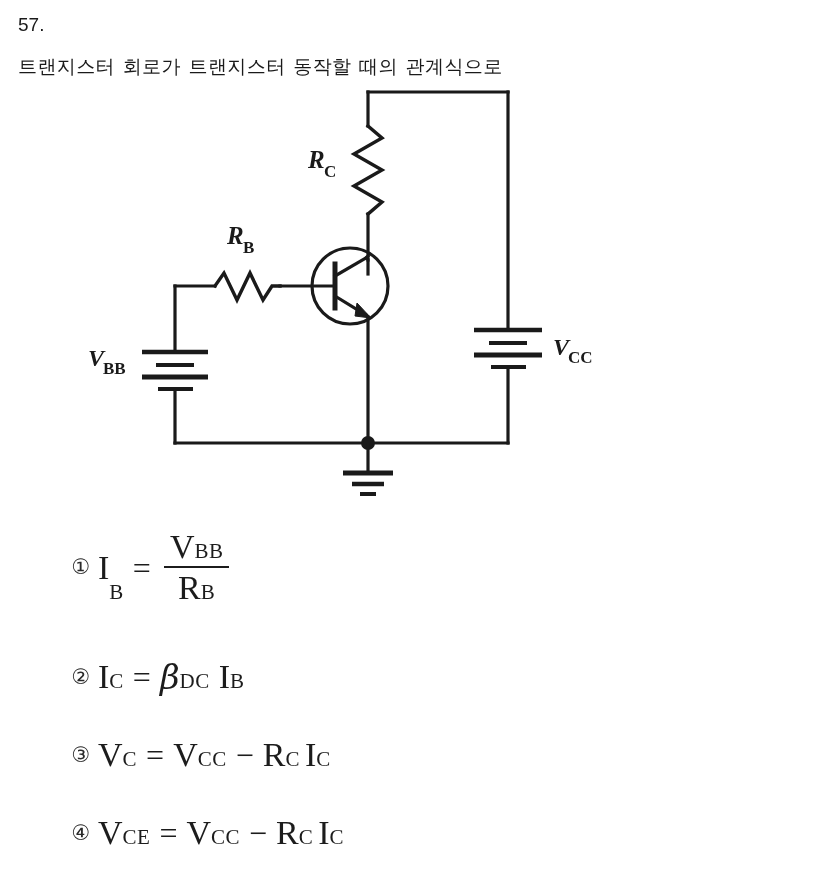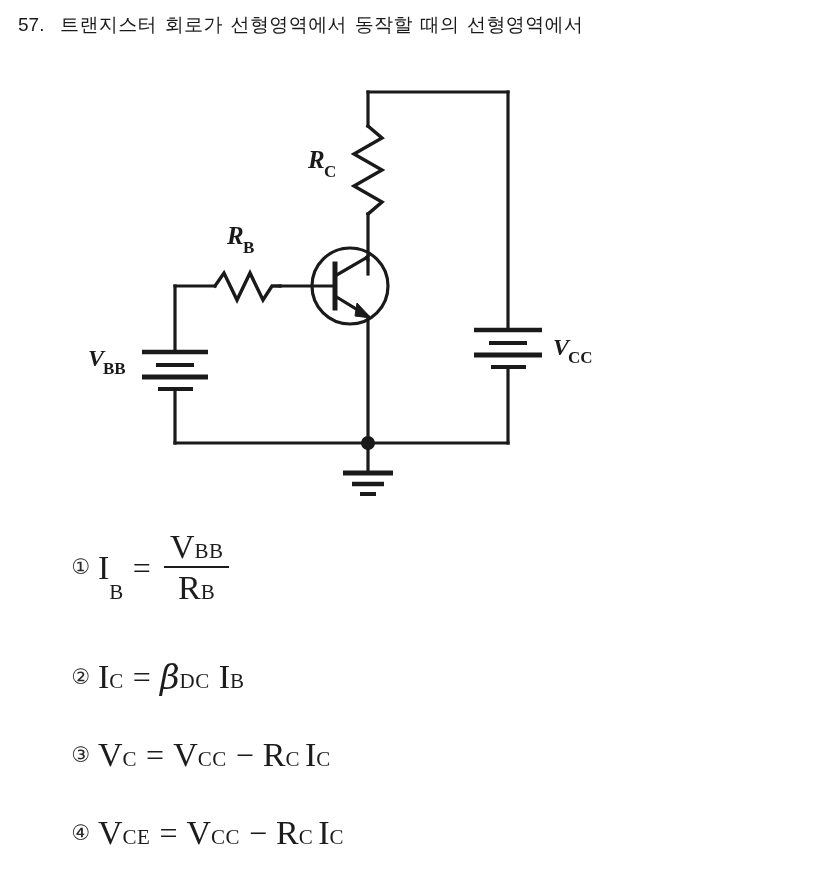--- a/index.html
+++ b/index.html
@@ -19,20 +19,21 @@
   
   #question-block {
     position: absolute;
     left: 18px;
     top: 10px;
     width: 790px;
   }
   .q-line {
     display: flex;
     align-items: flex-start;
+    flex-direction: column;
   }
   #question-number {
     font-size: 19px;
     line-height: 30px;
     width: 42px;
     flex: 0 0 42px;
     letter-spacing: 0px;
   }
   #question-text {
     font-size: 19px;
@@ -130,21 +131,21 @@
   #choice-2 { left: 64px; top: 140px; }
   #choice-3 { left: 64px; top: 218px; }
   #choice-4 { left: 64px; top: 296px; }
 </style>
 </head>
 <body>
 
 <div id="question-block">
   <div class="q-line">
     <span id="question-number">57.</span>
-    <span id="question-text">트랜지스터 회로가 선형영역에서 동작할 때의 선형영역에서</span>
+    <span id="question-text">트랜지스터 회로가 트랜지스터 동작할 때의 관계식으로</span>
   </div>
 </div>
 
 <div id="circuit-figure">
   <svg width="700" height="440" viewBox="0 0 700 440" xmlns="http://www.w3.org/2000/svg">
     <g fill="none" stroke="#1a1a1a" stroke-width="3.2" stroke-linecap="square">
 
       <path d="M 368 14 L 368 48"></path>
       <path d="M 368 14 L 508 14"></path>
       <path d="M 508 14 L 508 250"></path>

